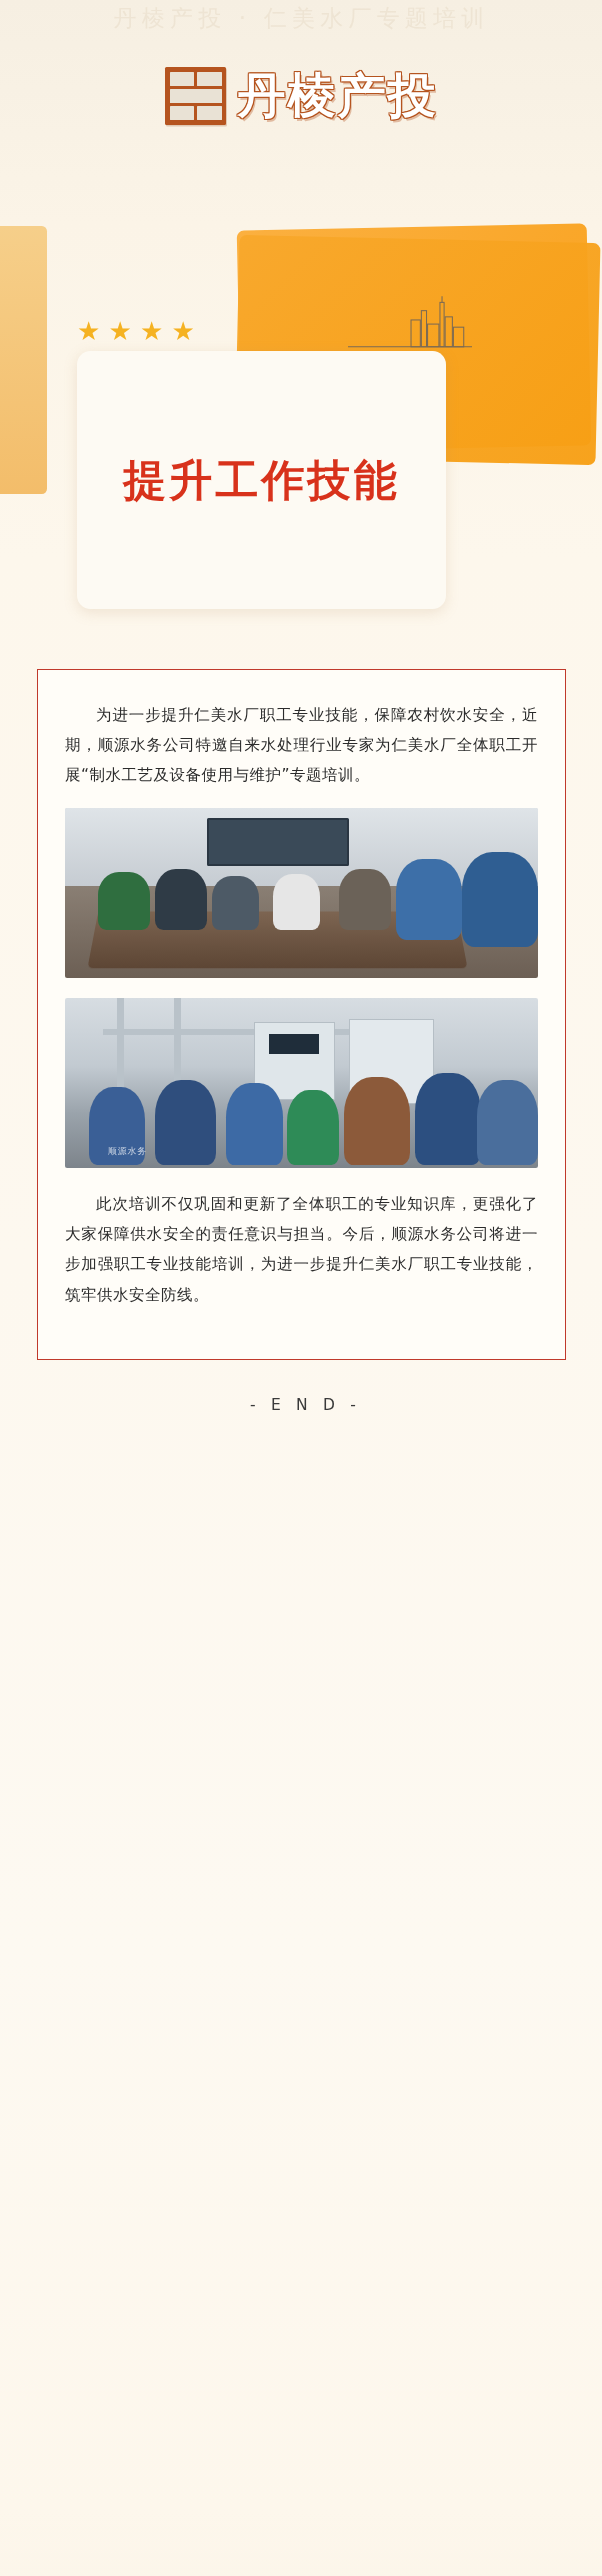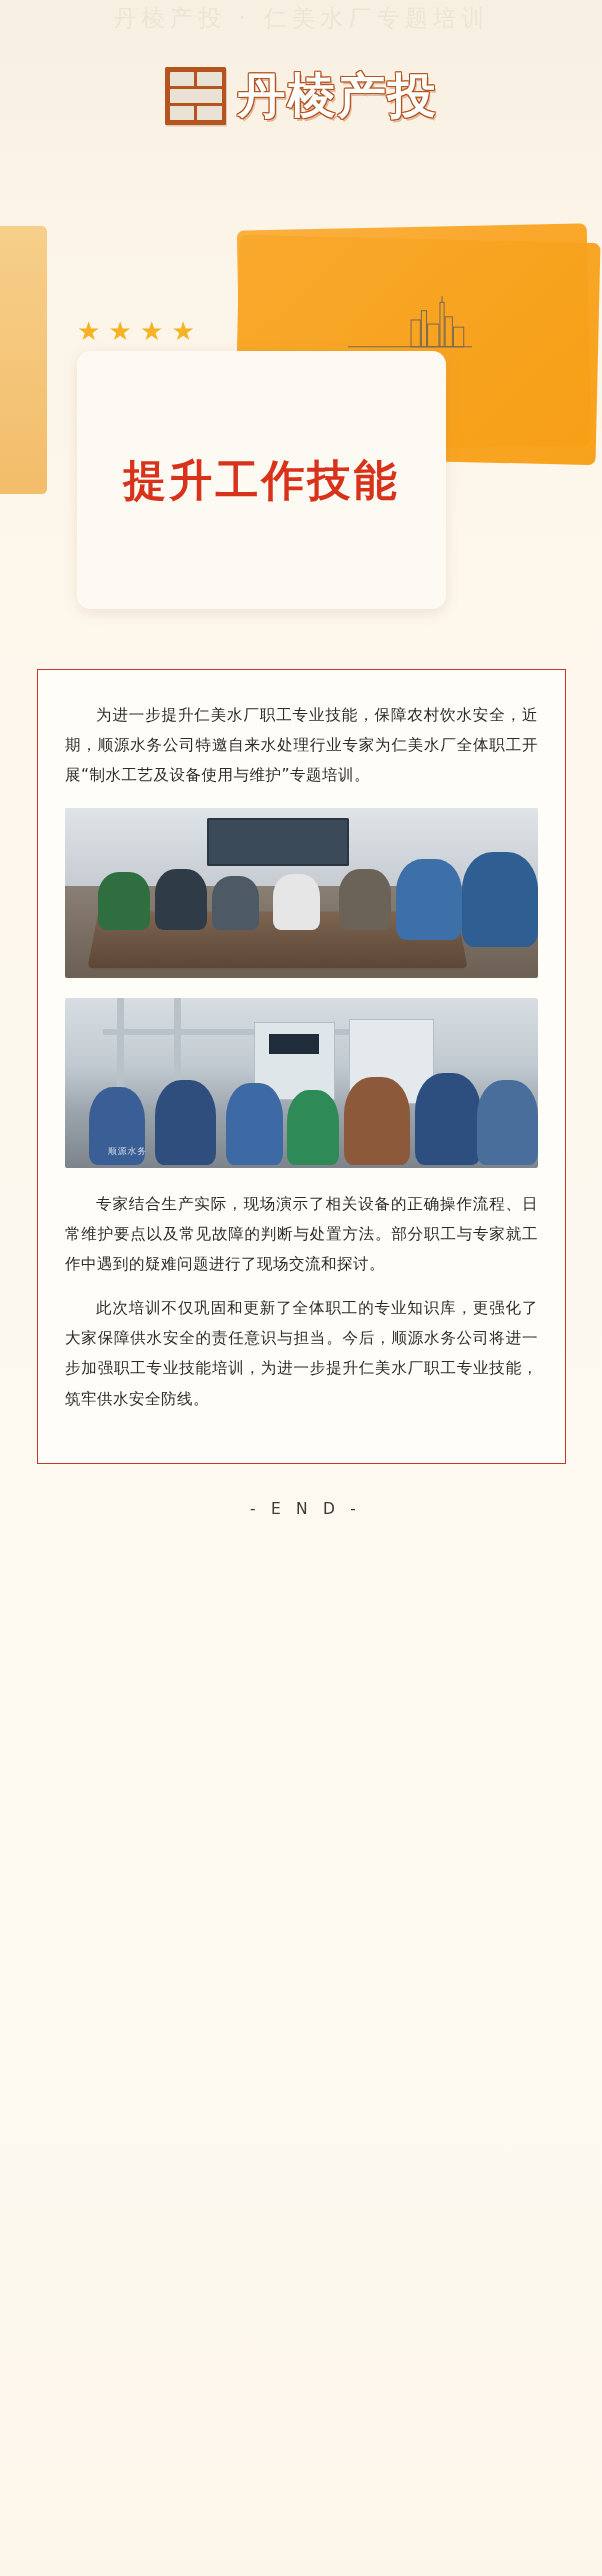--- a/index.html
+++ b/index.html
@@ -316,21 +316,20 @@
       <div class="p a"></div>
       <div class="p b"></div>
       <div class="p c"></div>
       <div class="p d"></div>
       <div class="p e"></div>
       <div class="p f"></div>
       <div class="p g"></div>
       <div class="watermark">顺源水务</div>
     </div>
 
-    <p>专家结合生产实际，现场演示了相关设备的正确操作流程、日常维护要点以及常见故障的判断与处置方法。部分职工与专家就工作中遇到的疑难问题进行了现场交流和探讨。</p>
     <p>此次培训不仅巩固和更新了全体职工的专业知识库，更强化了大家保障供水安全的责任意识与担当。今后，顺源水务公司将进一步加强职工专业技能培训，为进一步提升仁美水厂职工专业技能，筑牢供水安全防线。</p>
   </div>
 
   <div class="footer">
     <div class="end">- E N D -</div>
   </div>
 
 </div>
 
 

